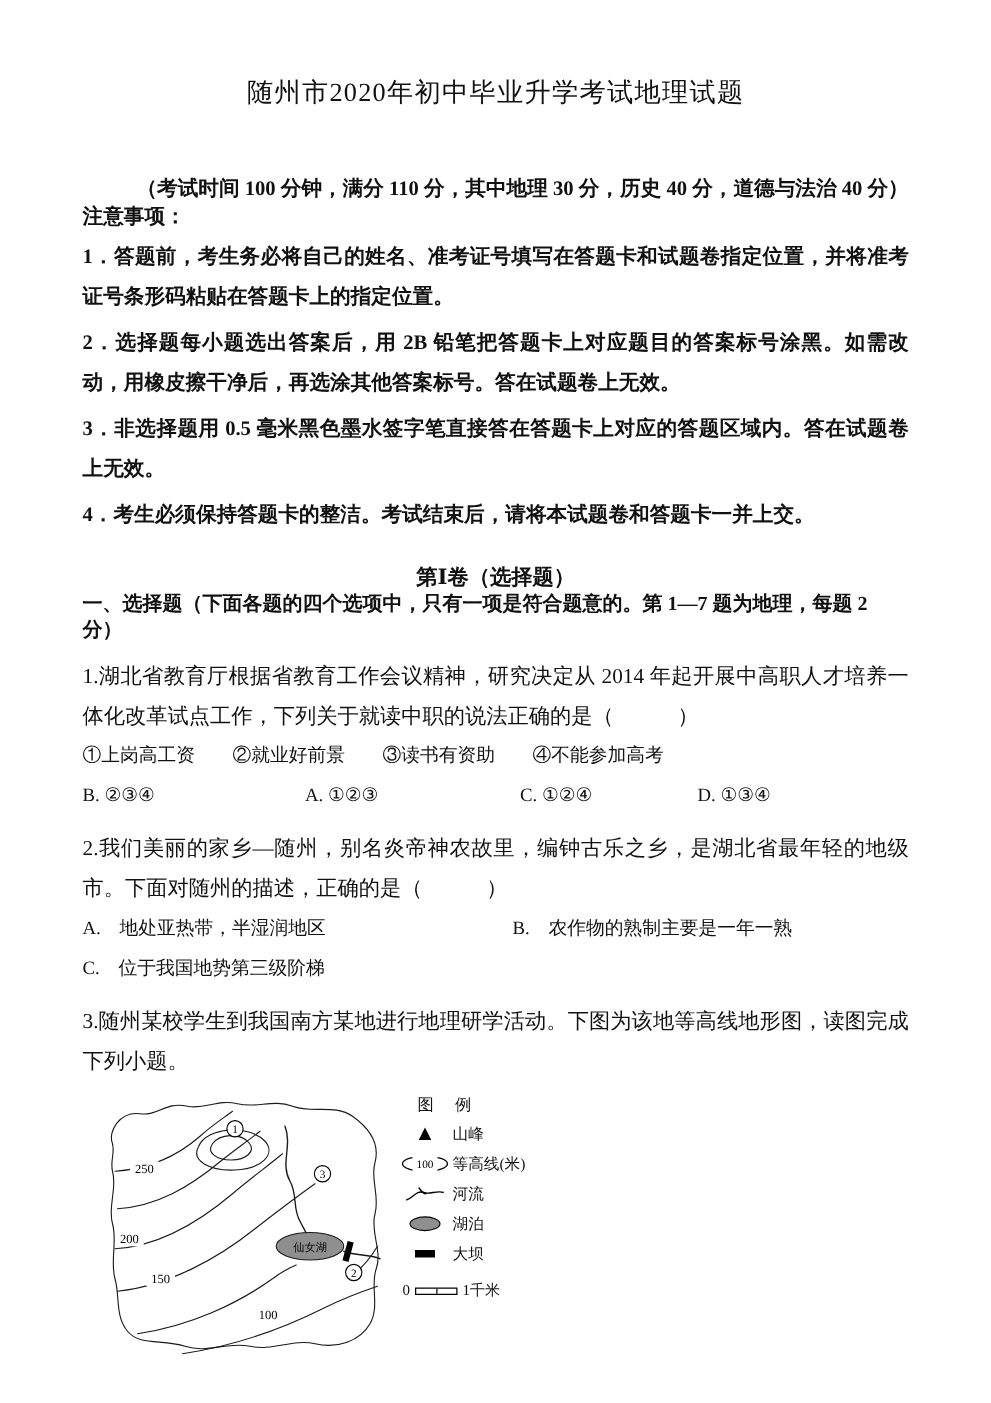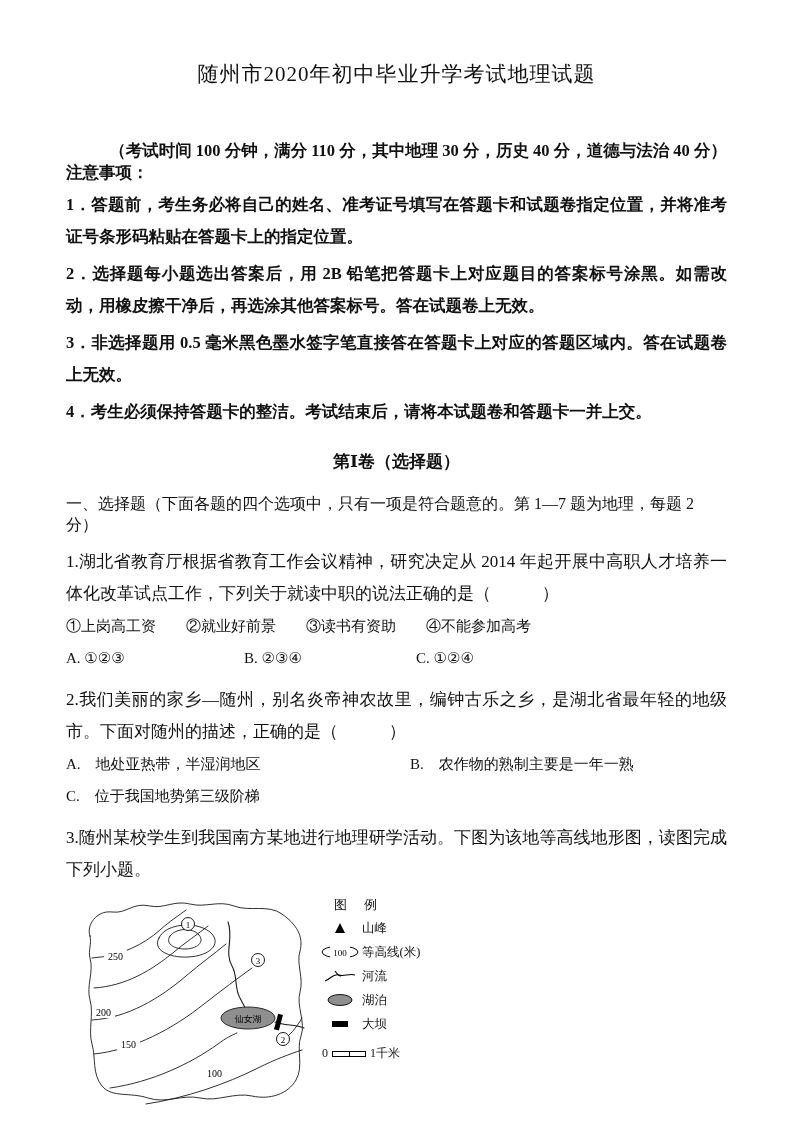--- a/index.html
+++ b/index.html
@@ -7,21 +7,21 @@
   body {
     width:793px; height:1122px; overflow:hidden; position:relative;
     color:#111; font-family:"Liberation Serif","DejaVu Serif",serif;
   }
   .page { padding:46px 66px 0 66px; }
   .title { text-align:center; font-size:21px; font-weight:400; letter-spacing:1px; margin-top:14px; }
   .exam-info { margin-top:52px; font-size:16.5px; font-weight:700; text-align:right; }
   .notice-heading { font-size:16.5px; font-weight:700; }
   .notice-item { font-size:16.5px; font-weight:700; line-height:32px; margin-top:5px; text-align:justify; }
   .section-title { margin-top:22px; text-align:center; font-size:17px; font-weight:700; }
-  .section-intro { margin-top:21px; font-size:16px; font-weight:400; }
+  .section-intro { margin-top:0; font-size:16px; font-weight:700; }
   .q-stem { margin-top:10px; font-size:17px; line-height:32px; font-weight:400; text-align:justify; }
   .q-items { font-size:15px; line-height:32px; }
   .choices-row { display:grid; grid-template-columns:178px 172px 142px 1fr; font-size:15px; line-height:32px; }
   .options-grid { display:grid; grid-template-columns:344px 1fr; font-size:15px; line-height:32px; }
   .figure { display:flex; align-items:flex-start; margin:10px 0 0 16px; }
   .map-svg { display:block; }
   .legend { margin-left:4px; font-size:12.5px; color:#111; }
   .legend-title { font-size:13px; padding-left:16px; letter-spacing:2px; margin-bottom:2px; }
   .legend-row { display:flex; align-items:center; height:24px; }
   .legend-icon { width:44px; display:flex; justify-content:center; align-items:center; }
@@ -47,23 +47,24 @@
     <p class="notice-item">4．考生必须保持答题卡的整洁。考试结束后，请将本试题卷和答题卡一并上交。</p>
   </div>
 
   <h2 class="section-title">第Ⅰ卷（选择题）</h2>
   <p class="section-intro">一、选择题（下面各题的四个选项中，只有一项是符合题意的。第 1—7 题为地理，每题 2 分）</p>
 
   <div>
     <p class="q-stem">1.湖北省教育厅根据省教育工作会议精神，研究决定从 2014 年起开展中高职人才培养一体化改革试点工作，下列关于就读中职的说法正确的是（　　　）</p>
     <p class="q-items">①上岗高工资　　②就业好前景　　③读书有资助　　④不能参加高考</p>
     <div class="choices-row">
+      <span>B. ②③④</span>
       <span>A. ①②③</span>
-      <span>B. ②③④</span>
       <span>C. ①②④</span>
+      <span>D. ①③④</span>
     </div>
   </div>
 
   <div>
     <p class="q-stem">2.我们美丽的家乡—随州，别名炎帝神农故里，编钟古乐之乡，是湖北省最年轻的地级市。下面对随州的描述，正确的是（　　　）</p>
     <div class="options-grid">
       <span>A.　地处亚热带，半湿润地区</span>
       <span>B.　农作物的熟制主要是一年一熟</span>
       <span>C.　位于我国地势第三级阶梯</span>
     </div>

